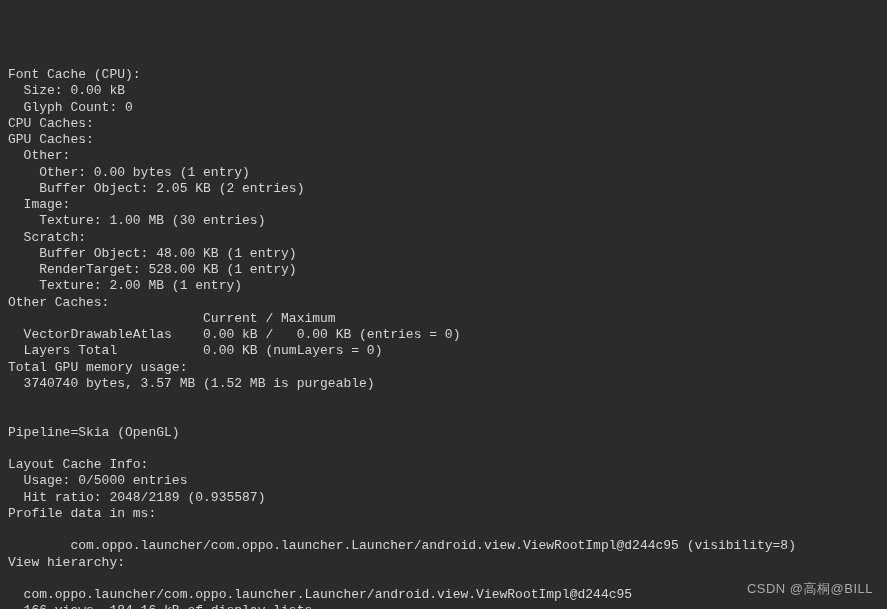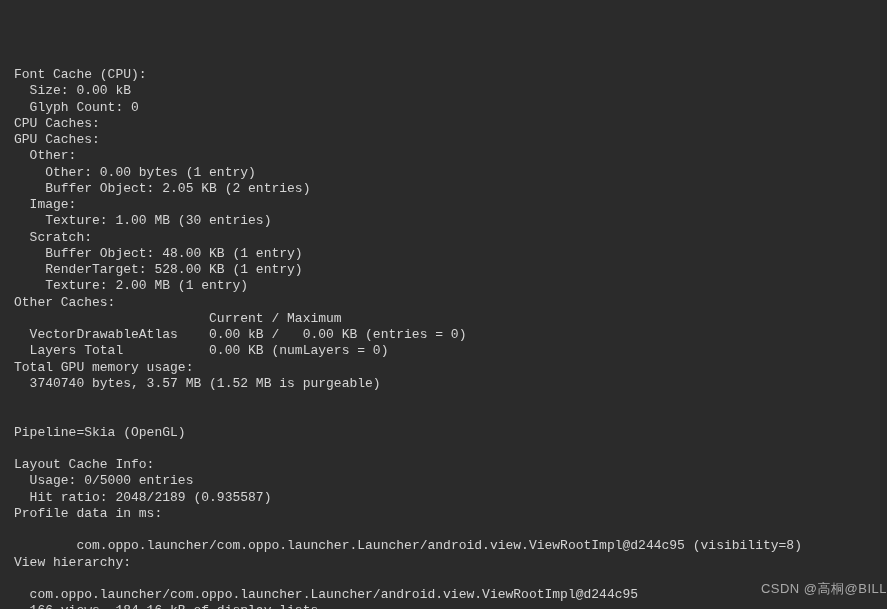--- a/index.html
+++ b/index.html
@@ -11,24 +11,24 @@
     line-height: 1.25;
     width: 887px;
     height: 609px;
     overflow: hidden;
     position: relative;
     white-space: pre;
   }
   .terminal {
     padding: 2px 0 0 8px;
   }
-  .line { display: block; margin-left: 6px; }
+  .line { display: block; }
   .watermark {
     position: absolute;
-    right: 0;
+    right: 14px;
     bottom: 12px;
     color: #a9a9a9;
     font-family: Arial, sans-serif;
     font-size: 13px;
     letter-spacing: 0.5px;
   }
 </style>
 </head>
 <body>
 

